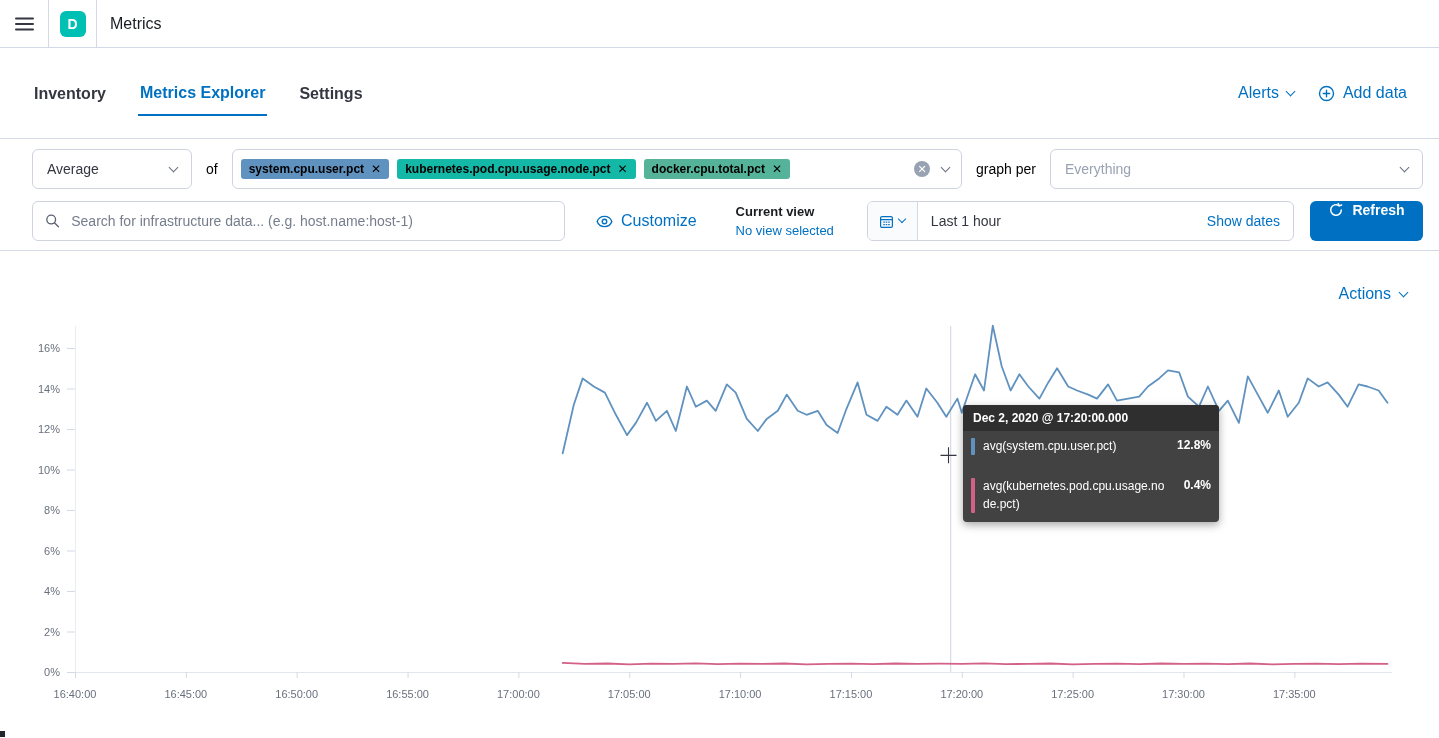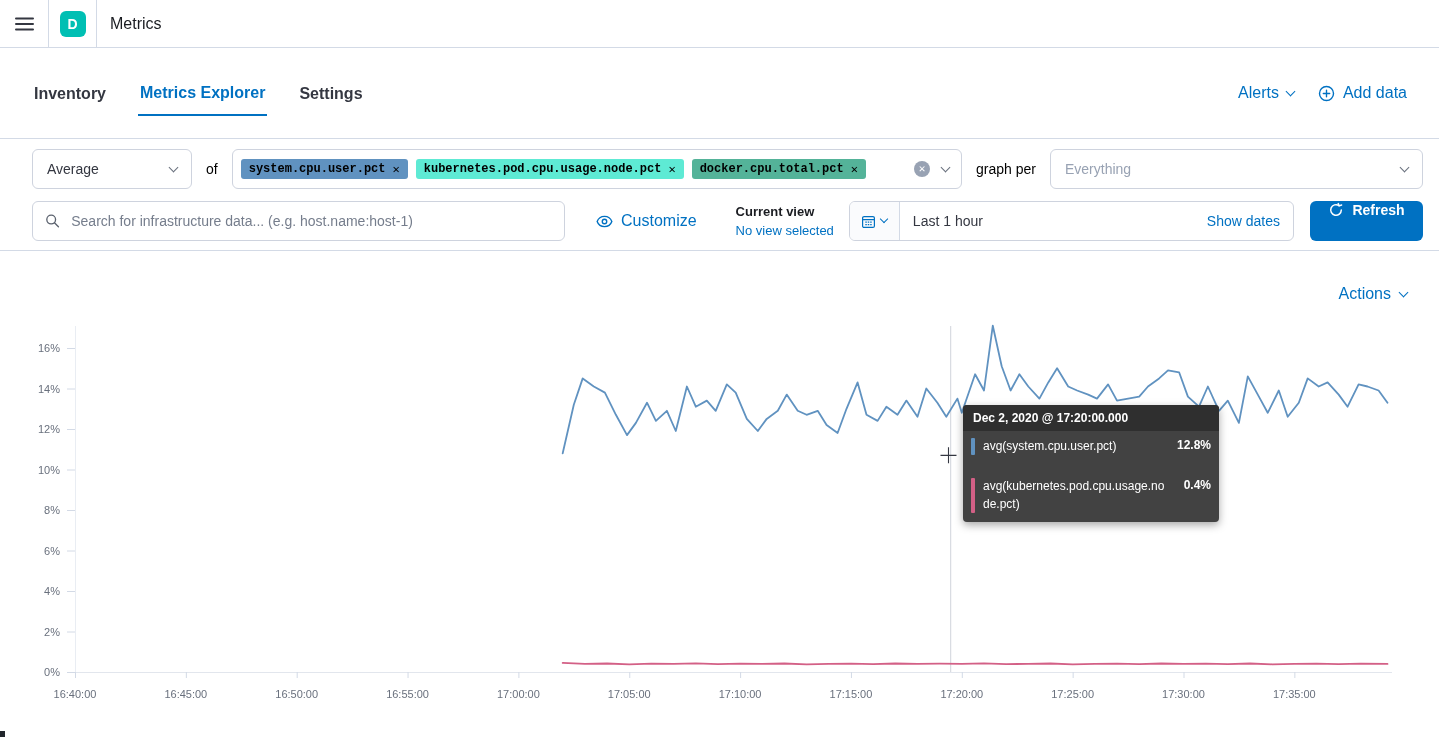--- a/index.html
+++ b/index.html
@@ -28,40 +28,40 @@
   .chev { display:inline-block; width:7px; height:7px; border-right:1.6px solid currentColor;
     border-bottom:1.6px solid currentColor; transform:rotate(45deg); position:relative; top:-2px; }
   
   .filters { padding:10px 16px 9px; border-bottom:1px solid #d3dae6; }
   .frow { display:flex; align-items:center; height:40px;padding-left:16px; }
   .frow + .frow { margin-top:12px; }
   .control { height:40px; background:#fff; border:1px solid #ced3de; border-radius:6px; }
   .select-average { width:160px; display:flex; align-items:center; justify-content:space-between;
     padding:0 14px; color:#343741; cursor:pointer; }
   .inline-label { margin:0 14px; color:#000000; }
-  .metrics-combo { flex:1; display:flex; align-items:center; gap:8px; padding:0 12px 0 8px; cursor:text;font-family:Liberation Mono, monospace; }
+  .metrics-combo { flex:1; display:flex; align-items:center; gap:8px; padding:0 12px 0 8px; cursor:text; }
   .pill { height:20px; display:inline-flex; align-items:center; gap:7px; padding:0 8px; border-radius:3px;
     font-size:12px; font-weight:600; color:#000; white-space:nowrap; }
   .pill .pill-x { font-size:12px; font-weight:400; cursor:pointer; }
   .combo-right { margin-left:auto; display:flex; align-items:center; gap:12px; }
   .clear-circle { width:16px; height:16px; border-radius:50%; background:#98a2b3; color:#fff;
     font-size:11px; line-height:1; display:flex; align-items:center; justify-content:center; cursor:pointer; }
   .everything-combo { width:373px; display:flex; align-items:center; justify-content:space-between;
     padding:0 14px; cursor:pointer; }
   .placeholder { color:#98a2b3; }
   .gray-chev { color:#69707d; }
   
   .search-box { width:533px; display:flex; align-items:center; gap:9px; padding:0 12px; }
   .search-box input { border:none; outline:none; width:100%; font:inherit; color:#343741; background:transparent; }
   .search-box input::placeholder { color:#757d8c; }
   .customize { margin-left:31px; display:flex; align-items:center; gap:8px; color:#0071c2; font-size:16px; cursor:pointer; }
   .current-view { margin-left:39px; font-size:13px; line-height:1.5; white-space:nowrap; }
   .cv-title { font-weight:700; color:#1a1c21; }
   .cv-value { color:#0071c2; cursor:pointer; }
-  .date-picker { margin-left:15px; flex:1; display:flex; align-items:center; overflow:hidden; }
+  .date-picker { margin-left:33px; flex:1; display:flex; align-items:center; overflow:hidden; }
   .dp-quick { width:50px; height:100%; flex:none; display:flex; align-items:center; justify-content:center;
     gap:5px; border-right:1px solid #d3dae6; color:#0071c2; background:#fafbfd; cursor:pointer; }
   .dp-quick .chev { width:6px; height:6px; }
   .dp-value { padding:0 13px; color:#343741; }
   .dp-showdates { margin-left:auto; padding-right:13px; color:#0071c2; cursor:pointer; white-space:nowrap; }
   .refresh-btn { margin-left:16px; width:113px; height:40px; flex:none; background:#0071c2; color:#fff;
     border:none; border-radius:6px; font-family:inherit; font-size:14px; font-weight:600;
     display:flex; justify-content:center; gap:8px; cursor:pointer; }
   
   .actions-link { position:absolute; top:285px; right:32px; display:flex; align-items:center; gap:9px;
@@ -123,21 +123,21 @@
       <span>Average</span>
       <span class="chev gray-chev"></span>
     </div>
     <span class="inline-label">of</span>
     <div class="control metrics-combo">
       <span id="pills" style="display:flex;gap:8px;">
           <span class="pill" style="background: rgb(96, 146, 192);">
             <span>system.cpu.user.pct</span>
             <span class="pill-x">✕</span>
           </span>
-          <span class="pill" style="background: #5eead4;">
+          <span class="pill" style="background: #14b8a6;">
             <span>kubernetes.pod.cpu.usage.node.pct</span>
             <span class="pill-x">✕</span>
           </span>
           <span class="pill" style="background: rgb(84, 179, 153);">
             <span>docker.cpu.total.pct</span>
             <span class="pill-x">✕</span>
           </span>
         </span>
       <span class="combo-right">
         <span class="clear-circle">✕</span>

